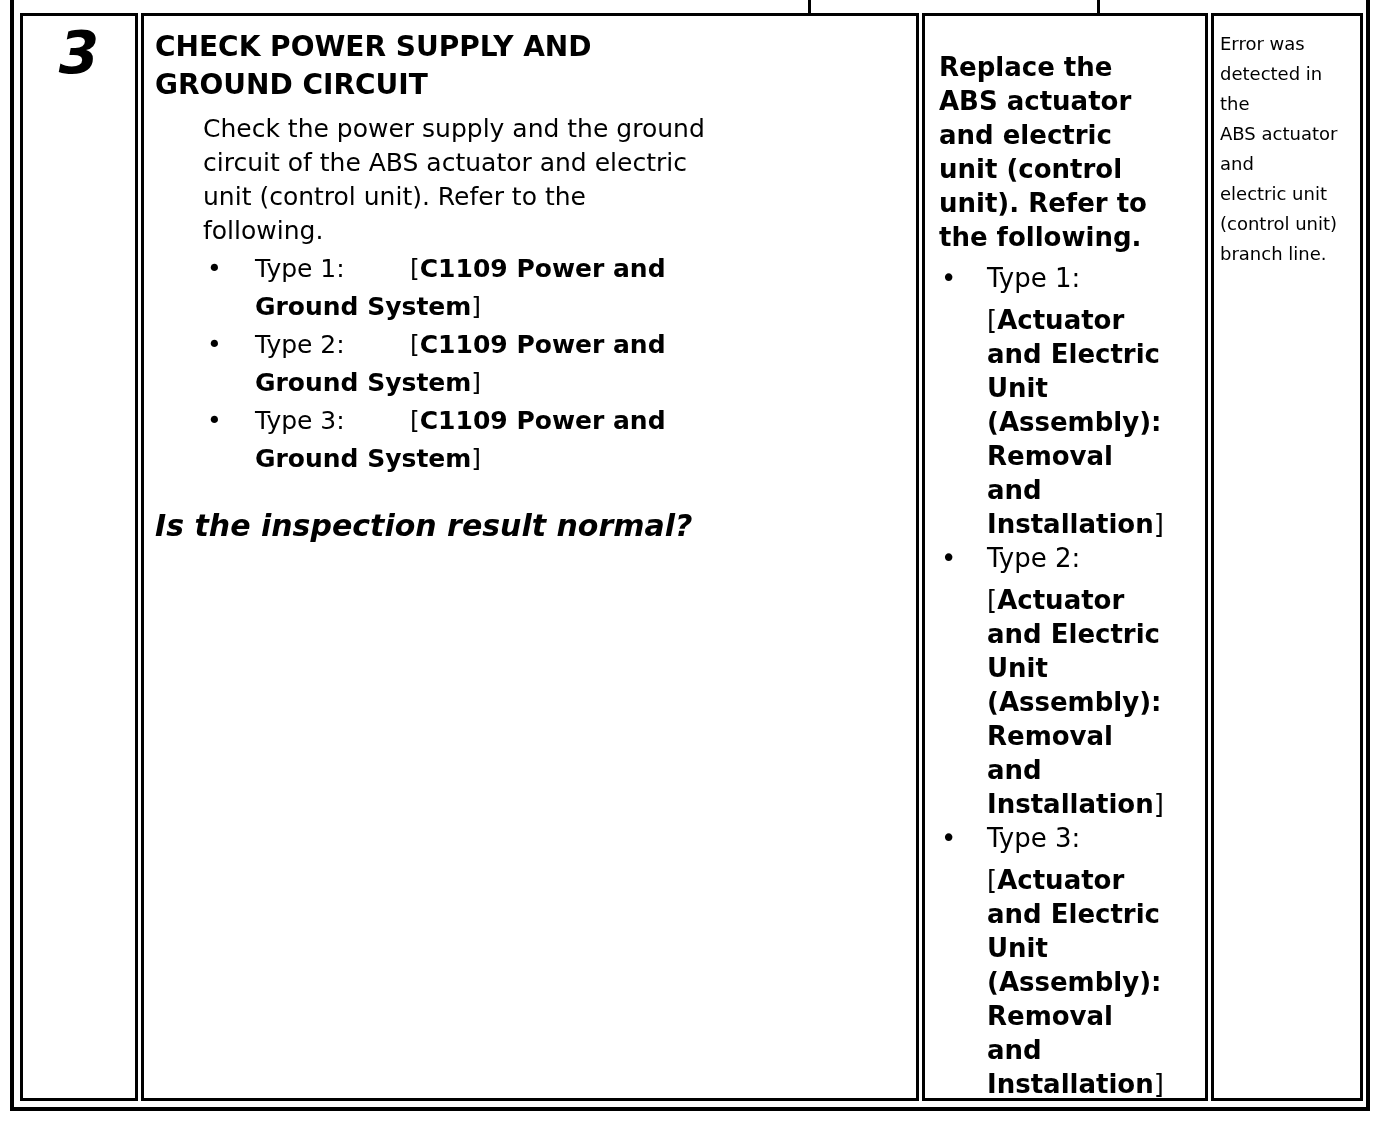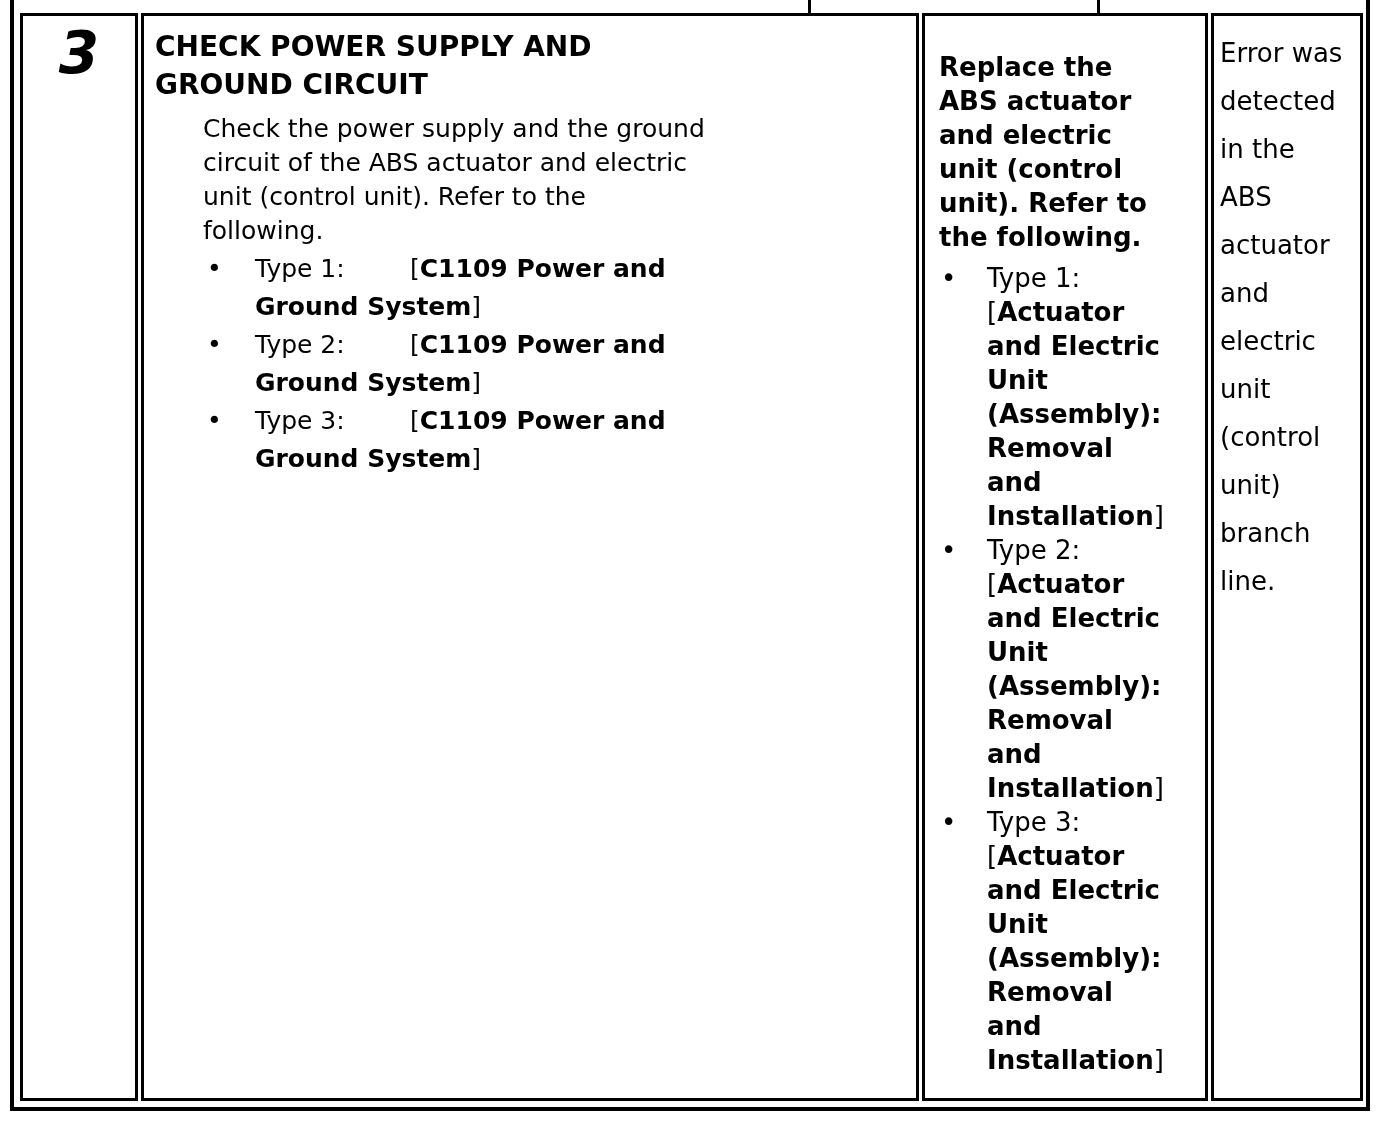--- a/index.html
+++ b/index.html
@@ -47,23 +47,23 @@
   .bold { font-weight: 700; }
   .bracket { font-weight: 400; }
 
   .question { font-size: 30px; font-weight: 700; font-style: italic; line-height: 40px; margin-top: 28px; }
 
   .action-intro { font-size: 26px; font-weight: 700; line-height: 34px; }
   .c-action ul.type-list { margin-top: 7px; font-size: 26px; line-height: 34px; }
   .c-action li.type-item { position: relative; padding-left: 48px; }
   .c-action .dot { position: absolute; left: 2px; top: 0; }
   .c-action .type-label { display: block; font-weight: 400; }
-  .c-action .ref { display: block; }
+  .c-action .ref { display: block; margin-top: 8px; }
 
-  .detect-text { font-size: 26px; line-height: 48px; }
+  .detect-text { font-size: 18px; line-height: 30px; }
 
   
   .stub { position: absolute; top: 0; width: 3px; height: 16px; background: #000; }
   .stub-1 { left: 794px; }
   .stub-2 { left: 1083px; }
 </style>
 </head>
 <body>
 
 <div class="page">
@@ -88,20 +88,21 @@
           </li>
           <li class="type-item">
             <span class="dot">•</span><span class="type-label">Type 2:</span><span class="bracket">[</span><span class="bold pre">C1109 Power and
 Ground System</span><span class="bracket">]</span>
           </li>
           <li class="type-item">
             <span class="dot">•</span><span class="type-label">Type 3:</span><span class="bracket">[</span><span class="bold pre">C1109 Power and
 Ground System</span><span class="bracket">]</span>
           </li>
         </ul>
+        <div class="question">Is the inspection result normal?</div>
       </div>
 
       <div class="cell c-action">
         <div class="action-intro pre">Replace the
 ABS actuator
 and electric
 unit (control
 unit). Refer to
 the following.</div>
         <ul class="type-list">

